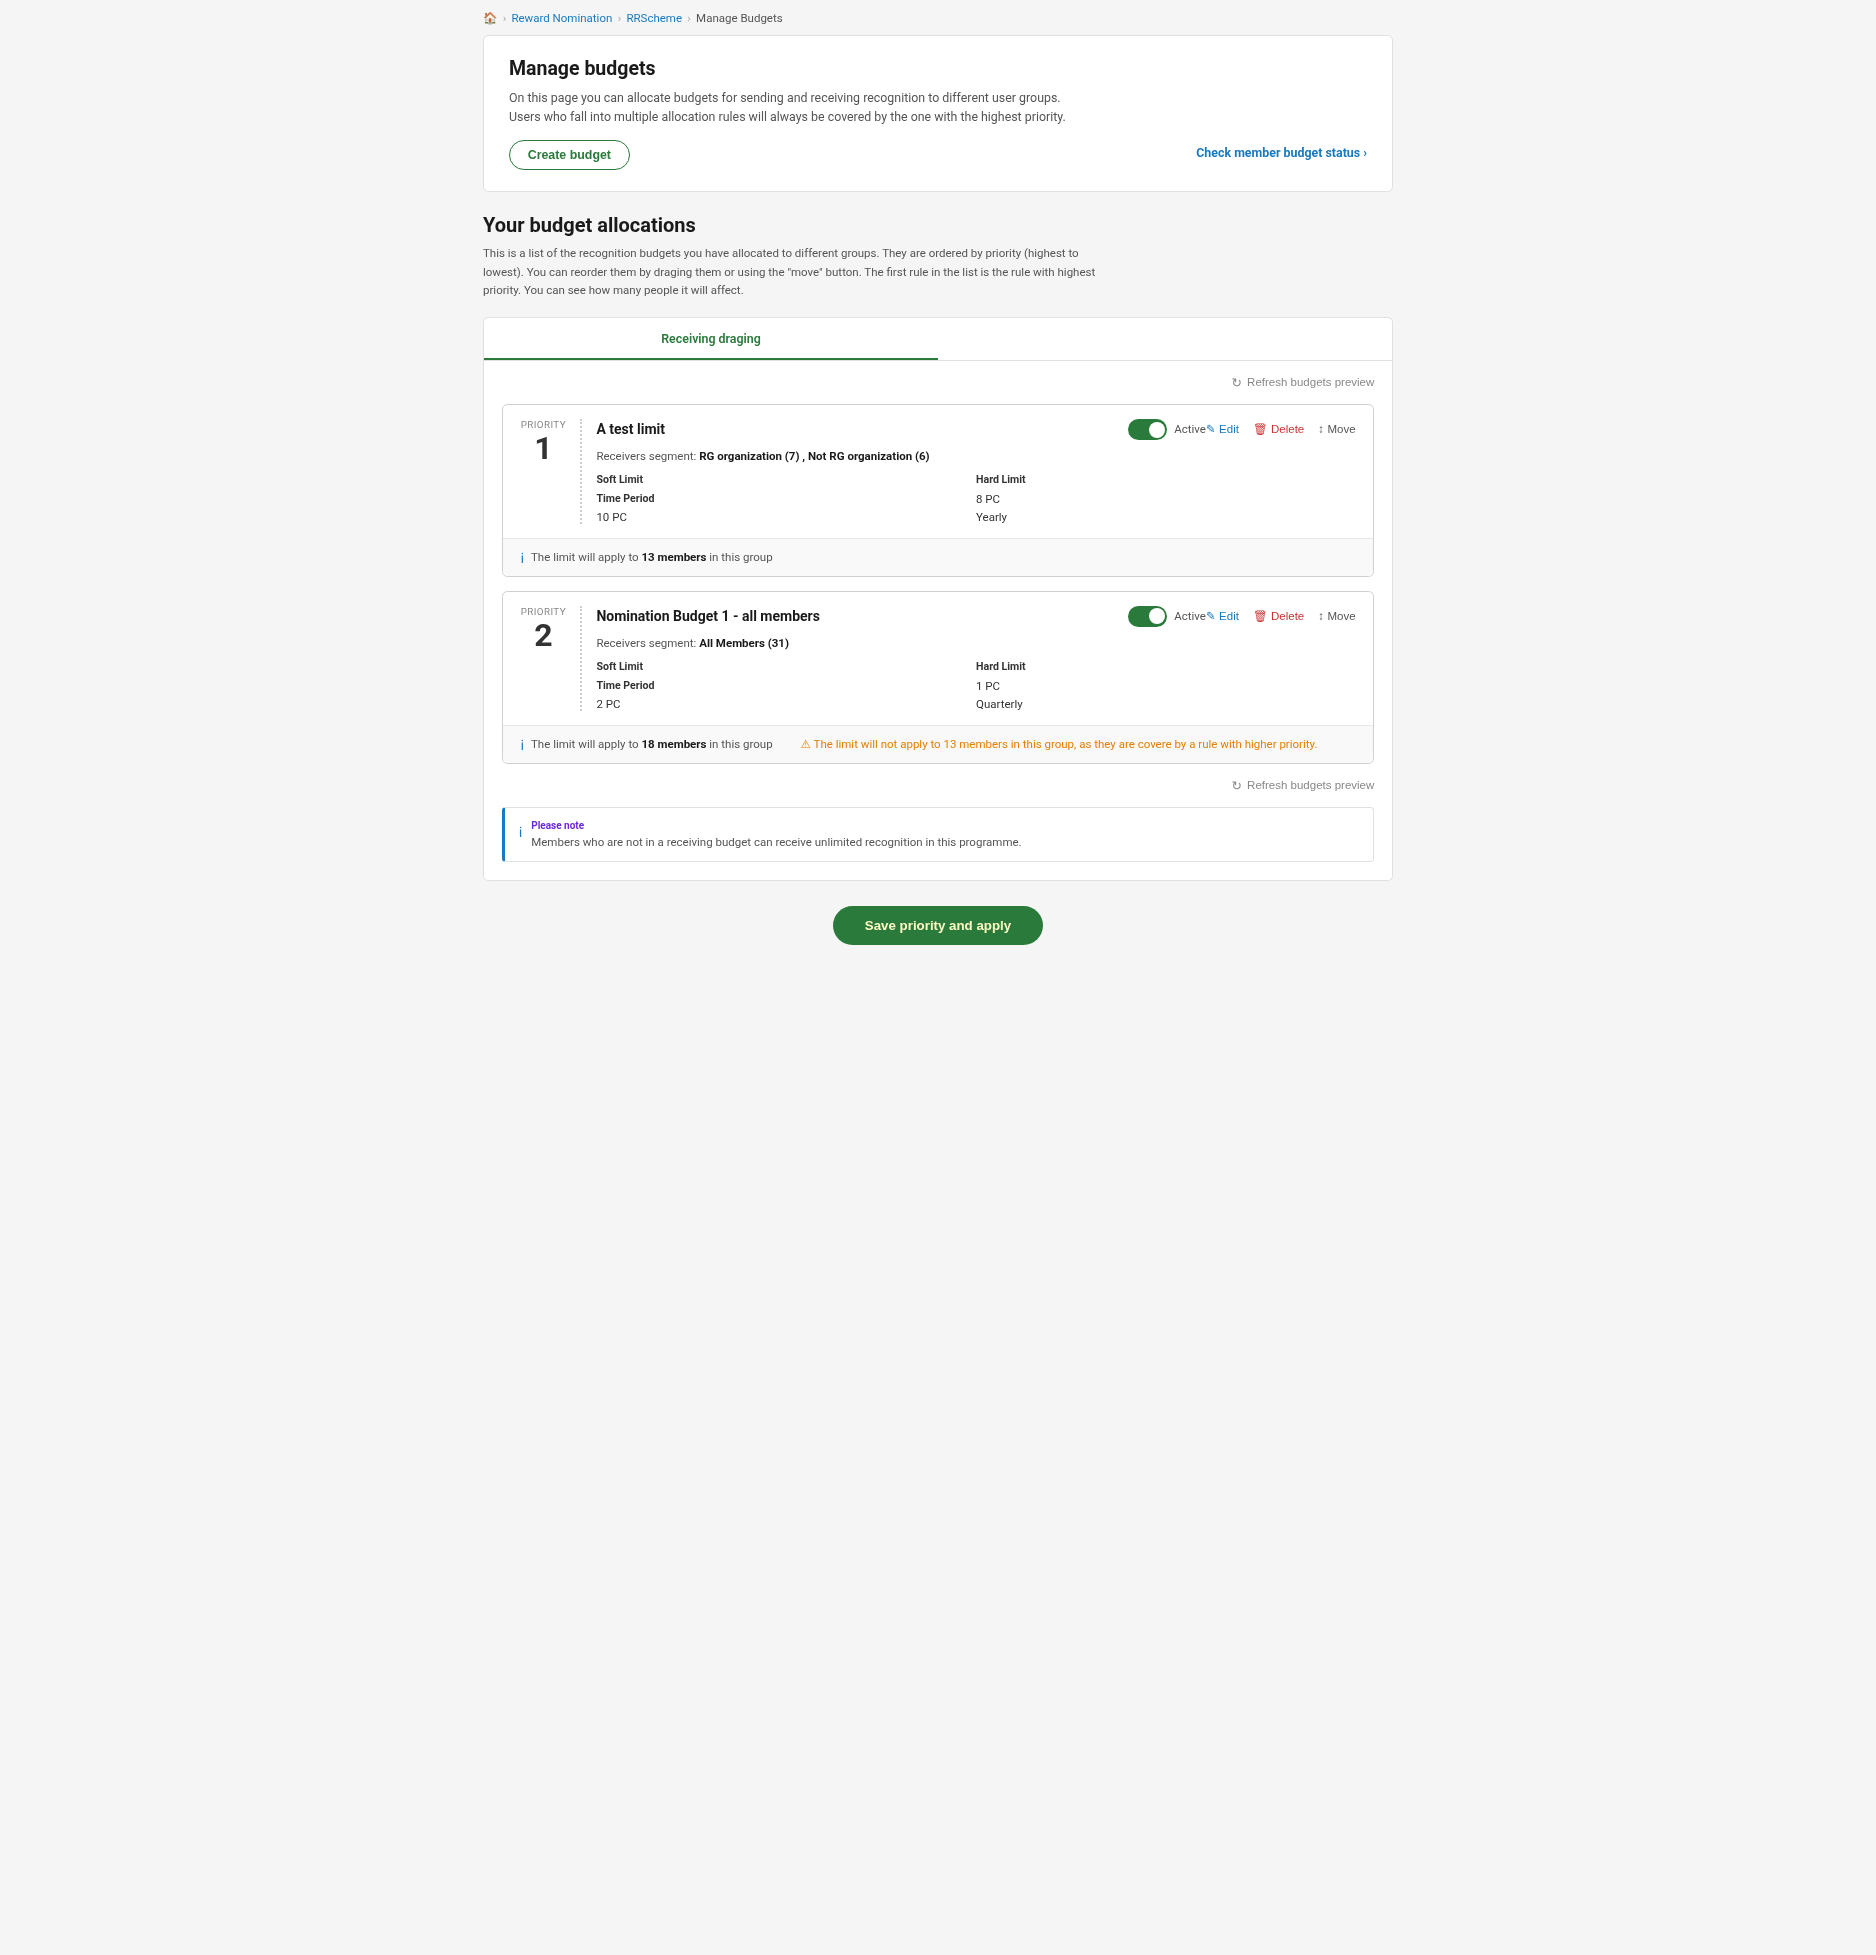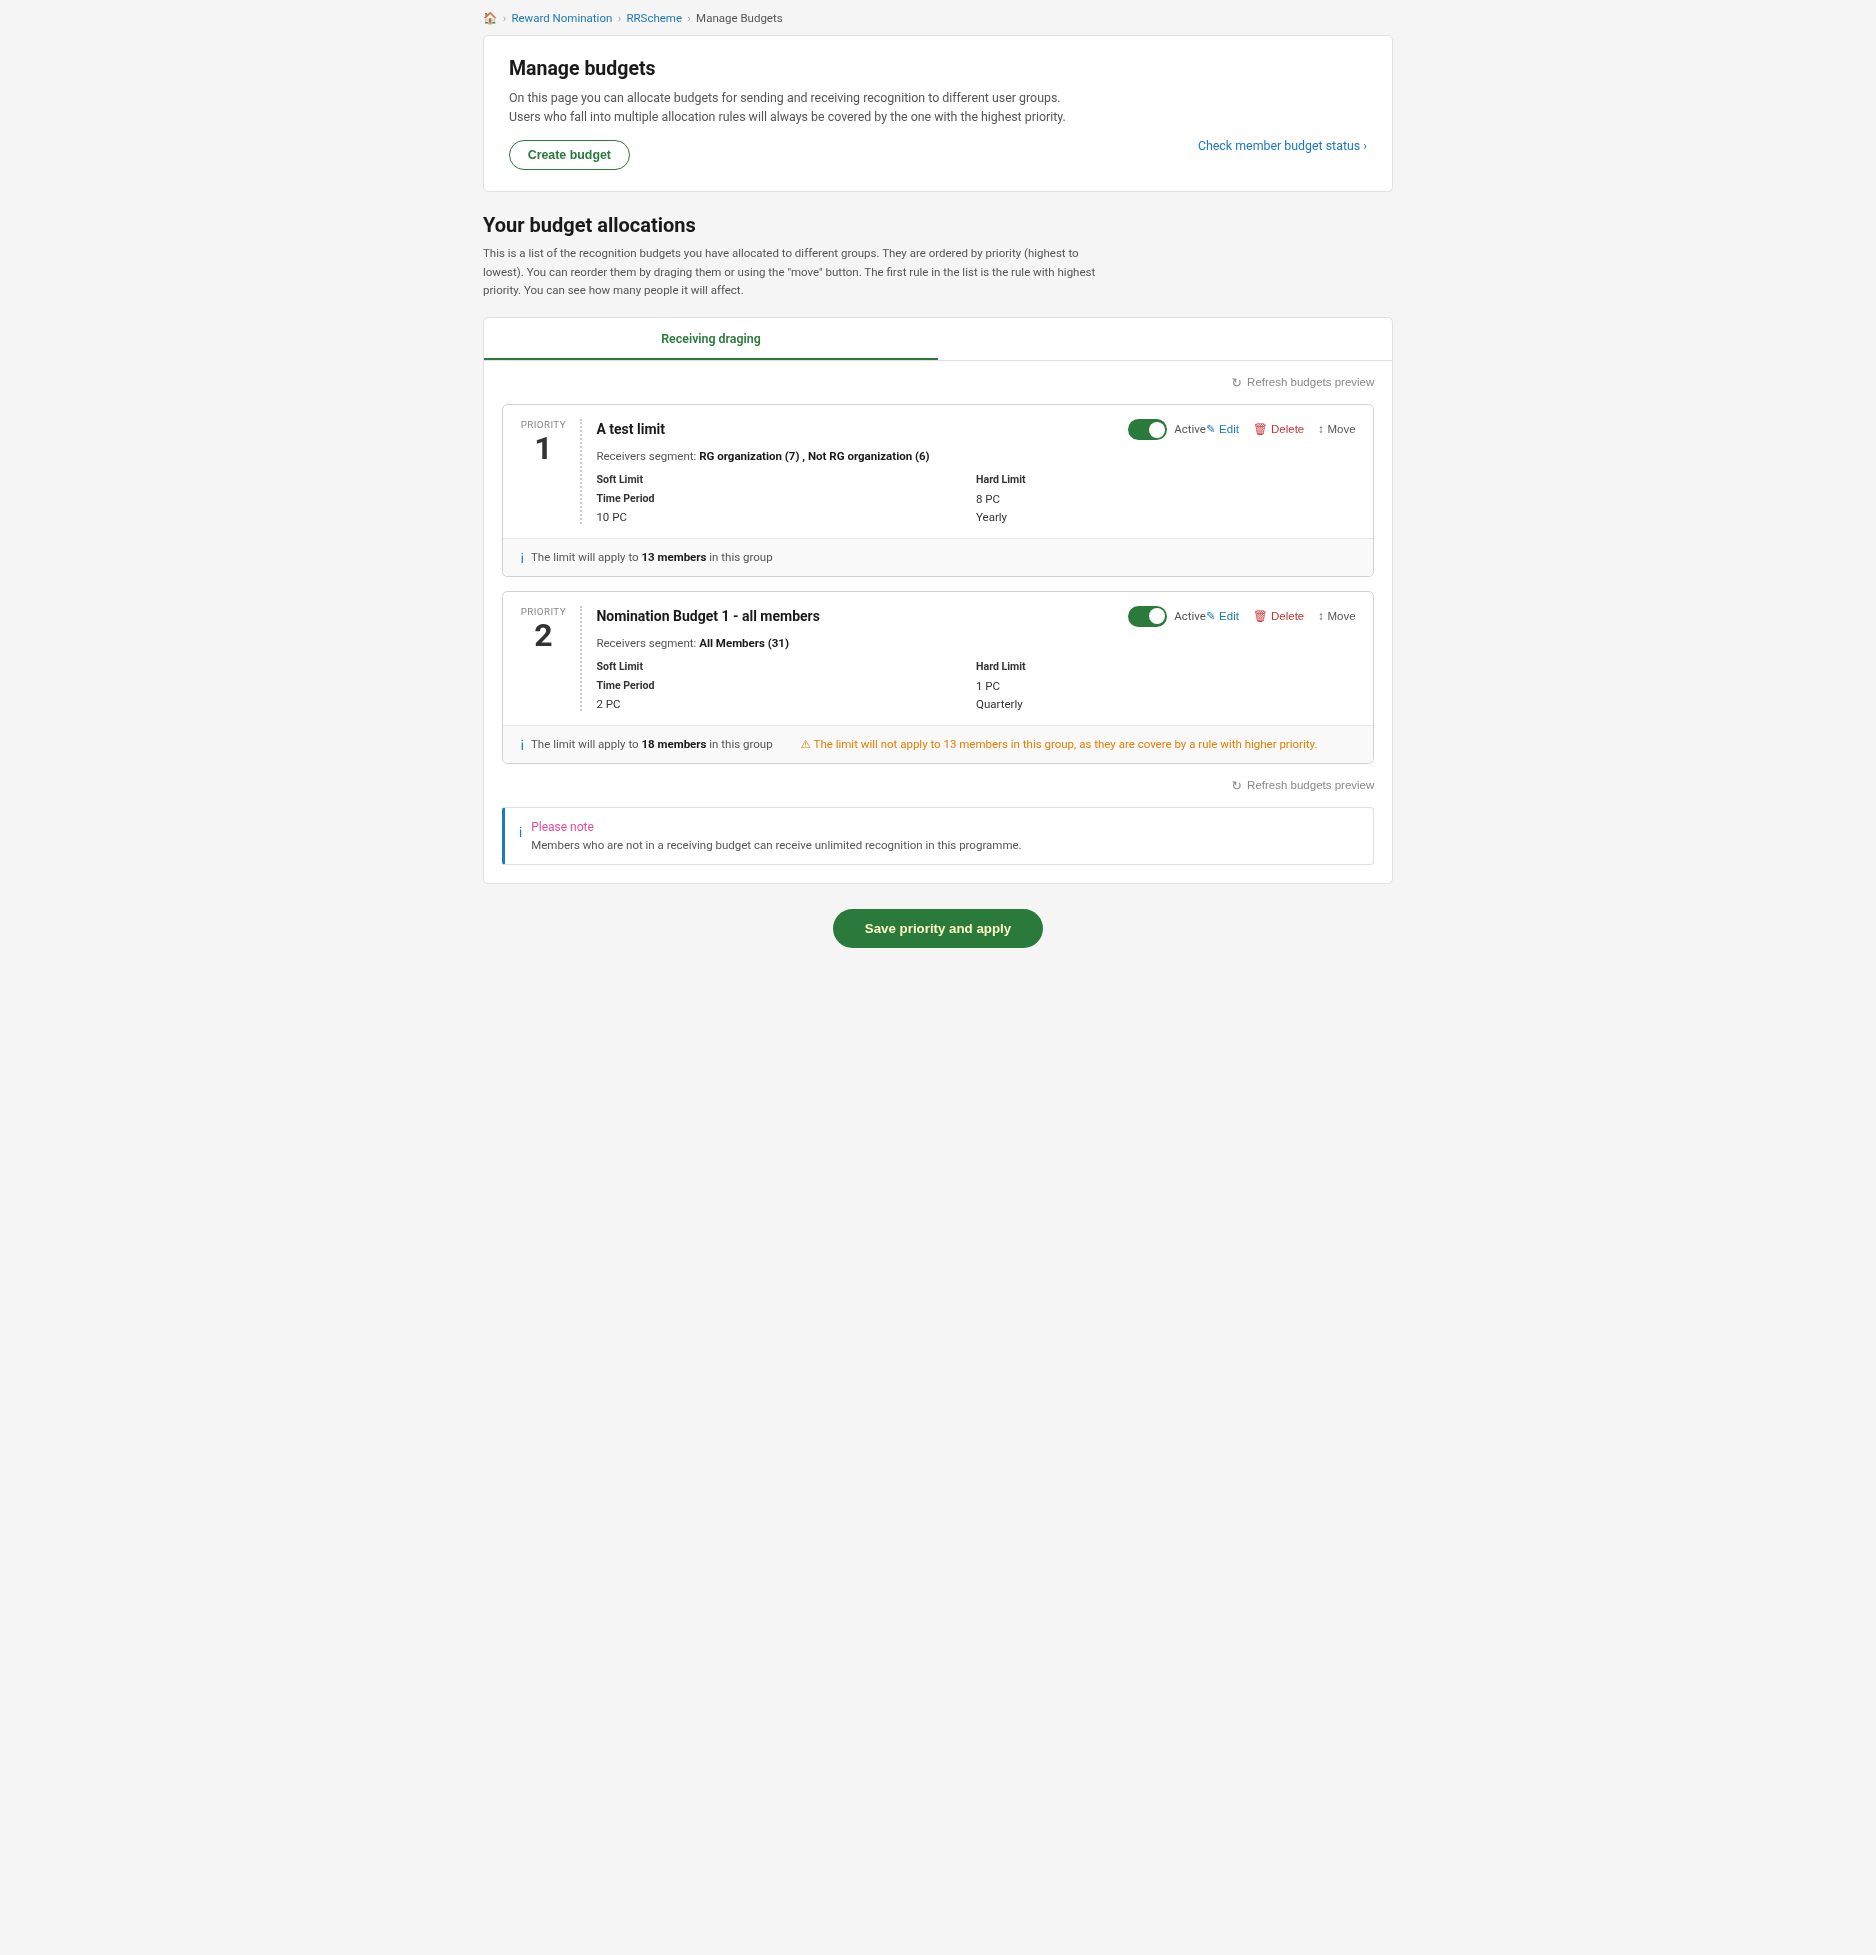--- a/index.html
+++ b/index.html
@@ -61,25 +61,25 @@
       background: transparent;
       border-radius: 17.7px;
       padding: 7px 17.7px;
       font-size: 12.4px;
       font-weight: 600;
       cursor: pointer;
     }
     .check-status-link {
       position: absolute;
       right: 25px;
-      bottom: 38px;
+      bottom: 31px;
       color: #1a7abf;
       font-size: 12.4px;
       text-decoration: none;
-      font-weight: 400;
+      font-weight: 700;
     }
     
     .section-title {
       font-size: 20px;
       font-weight: 700;
       color: #1a1a1a;
       margin-bottom: 7px;
     }
     .section-desc {
       font-size: 11.5px;
@@ -296,23 +296,23 @@
       display: flex;
       align-items: flex-start;
       gap: 8.9px;
       margin-top: 14px;
     }
     .please-note .info-icon {
       margin-top: 1.8px;
       flex-shrink: 0;
     }
     .please-note-title {
-      font-weight: 400;
-      font-size: 12px;
-      color: #ec4899;
+      font-weight: 700;
+      font-size: 10px;
+      color: #6d28d9;
       margin-bottom: 3.5px;
     }
     .please-note-text {
       font-size: 11.5px;
       color: #555;
     }
     
     .save-btn-wrapper {
       display: flex;
       justify-content: center;

